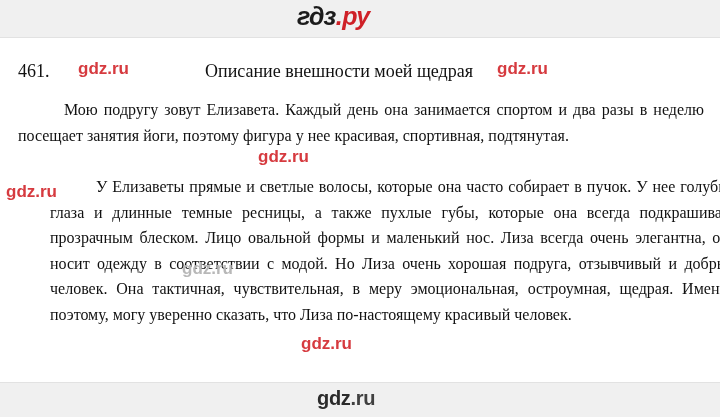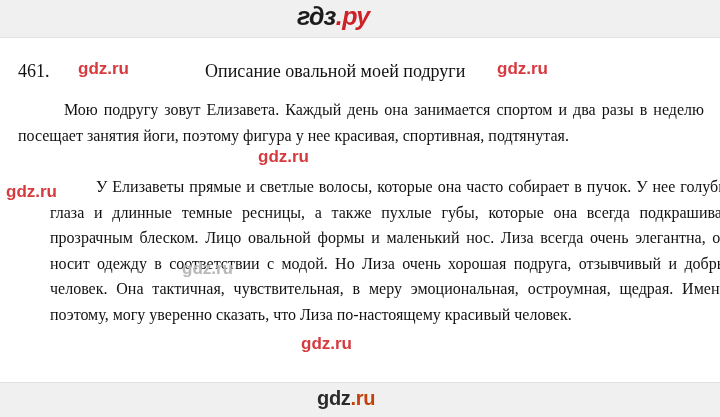--- a/index.html
+++ b/index.html
@@ -59,21 +59,21 @@
     left: 317px;
     top: 4px;
     font-family: "Liberation Sans", sans-serif;
     font-weight: bold;
     font-size: 20px;
     letter-spacing: -0.3px;
     color: #2b2b2b;
     white-space: nowrap;
   }
   .bottombar-logo .dom {
-    color: #c2410c;
+    color: #404040;
   }
 
   
   .content {
     position: absolute;
     left: 0;
     top: 37px;
     width: 720px;
     height: 346px;
   }
@@ -130,21 +130,21 @@
 
 <div class="page">
 
   <div class="topbar">
     <div class="topbar-logo"><span>гдз</span><span class="dom">.ру</span></div>
   </div>
 
   <div class="content">
 
     <div class="ex-number">461.</div>
-    <div class="ex-title">Описание овальной моей подруги</div>
+    <div class="ex-title">Описание внешности моей щедрая</div>
 
     <div class="para para1">Мою подругу зовут  Елизавета. Каждый день она занимается спортом и два разы в неделю посещает занятия йоги, поэтому фигура у нее красивая, спортивная, подтянутая.</div>
     <div class="para para2">У Елизаветы прямые и светлые волосы, которые она часто собирает в пучок. У нее голубые глаза и длинные темные ресницы, а также пухлые губы, которые она всегда подкрашивает прозрачным блеском. Лицо овальной формы и маленький нос. Лиза всегда очень элегантна, она носит одежду в соответствии с модой. Но Лиза очень хорошая подруга, отзывчивый и добрый человек. Она  тактичная, чувствительная, в меру эмоциональная, остроумная, щедрая. Именно поэтому, могу уверенно сказать, что Лиза по-настоящему красивый человек.</div>
 
     <div id="watermark-layer">
         <div class="wm" style="left: 78px; top: 22px; font-size: 17px; color: rgb(214, 58, 63);">gdz.ru</div>
         <div class="wm" style="left: 497px; top: 22px; font-size: 17px; color: rgb(214, 58, 63);">gdz.ru</div>
         <div class="wm" style="left: 258px; top: 110px; font-size: 17px; color: rgb(214, 58, 63);">gdz.ru</div>
         <div class="wm" style="left: 6px; top: 145px; font-size: 17px; color: rgb(214, 58, 63);">gdz.ru</div>
         <div class="wm" style="left: 182px; top: 222px; font-size: 17px; color: rgb(184, 184, 184);">gdz.ru</div>

